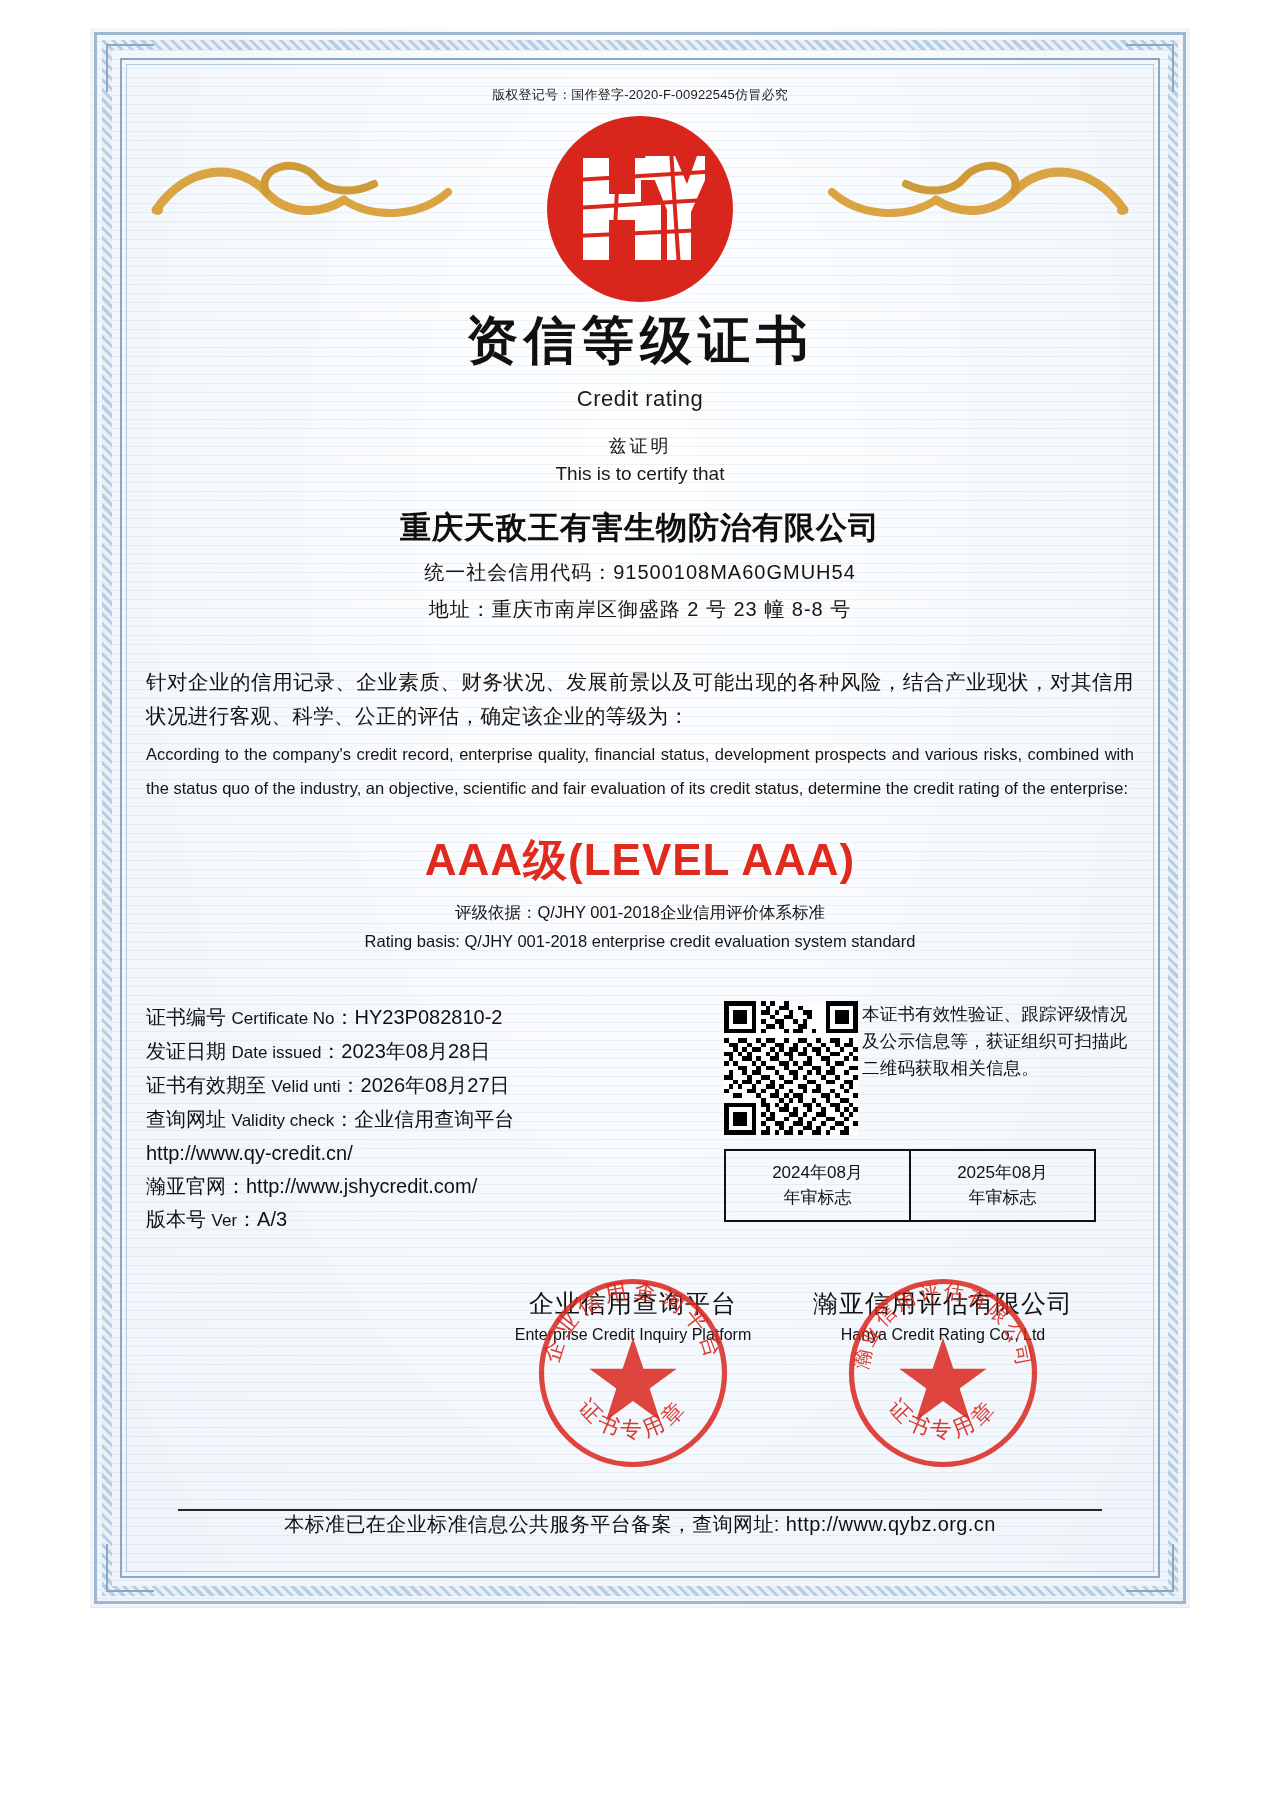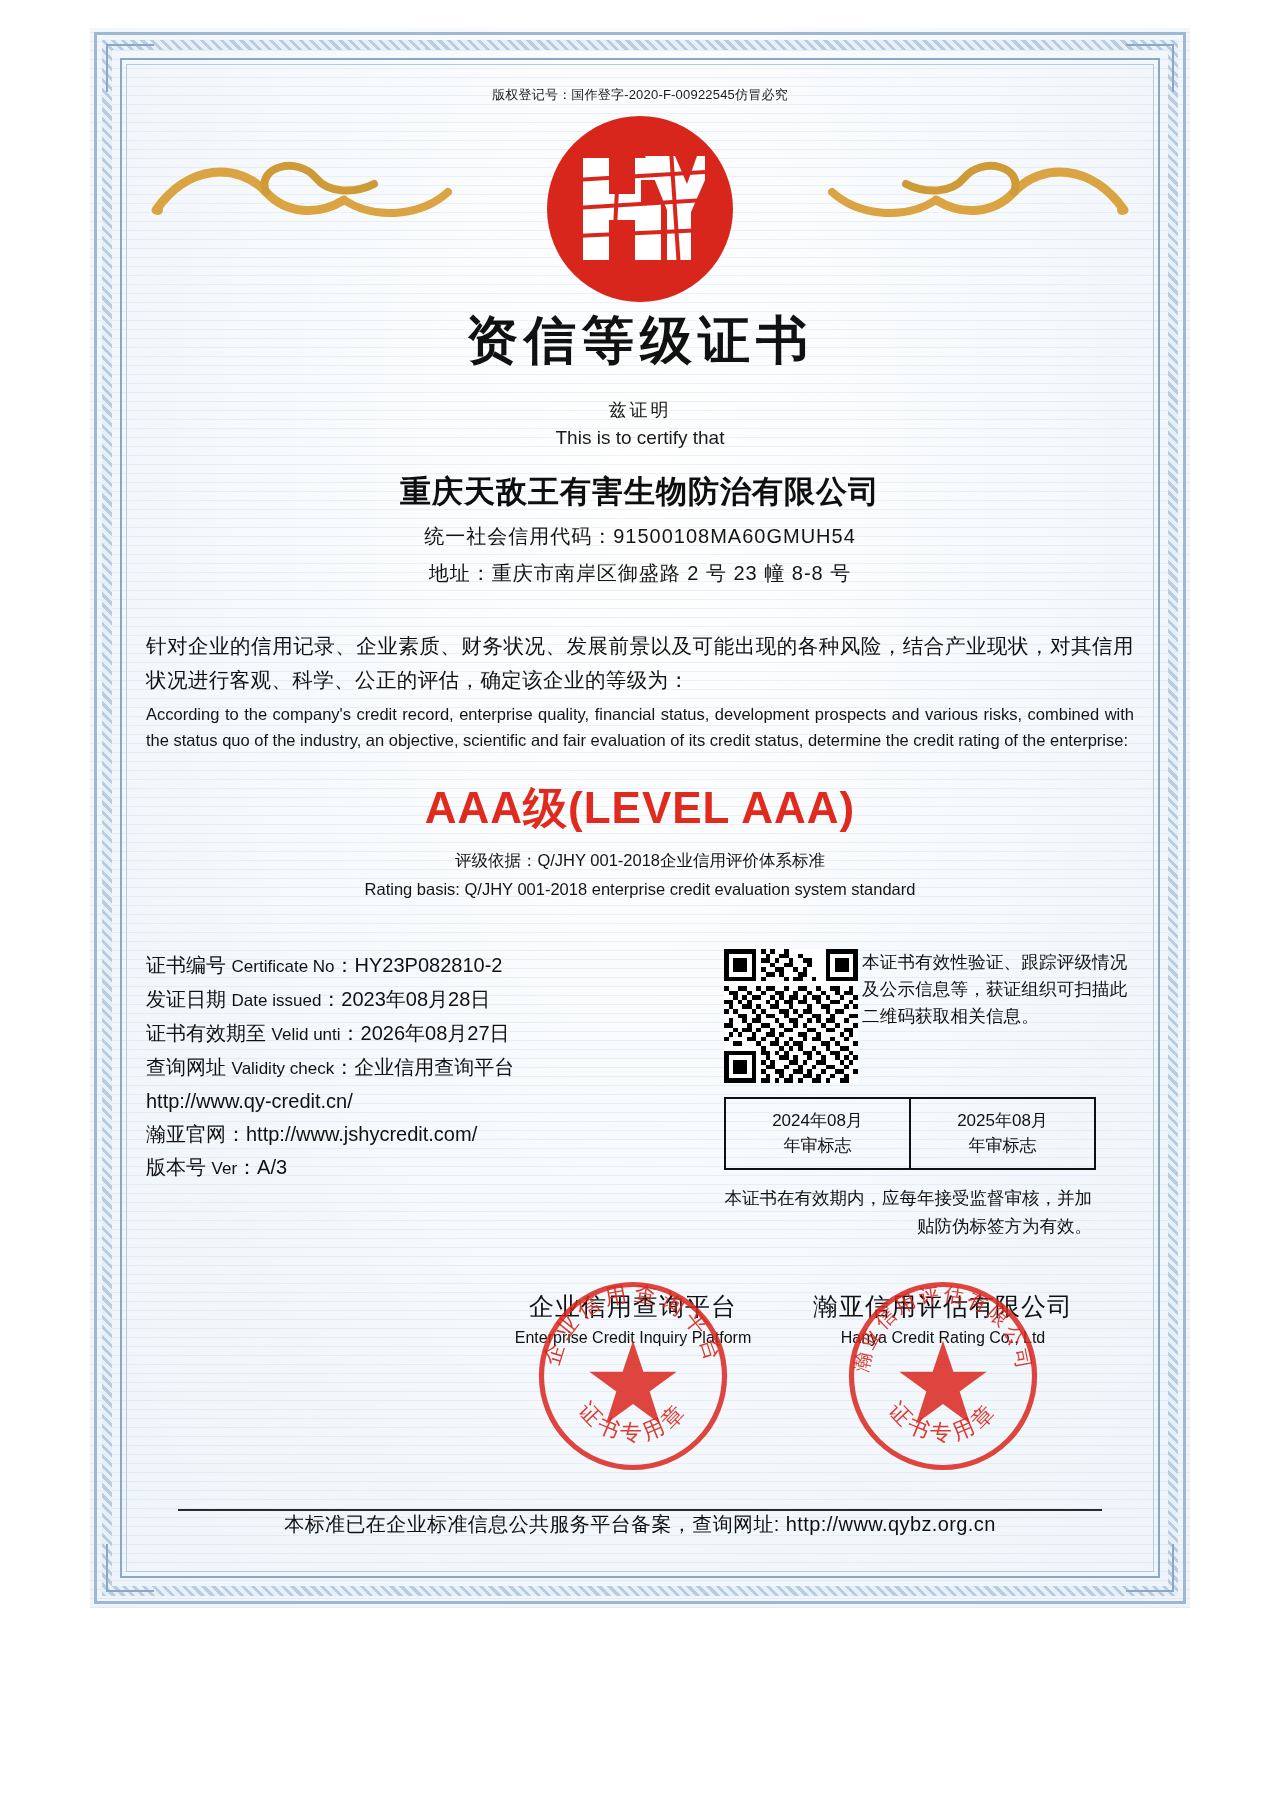--- a/index.html
+++ b/index.html
@@ -176,21 +176,21 @@
   }
   .body-cn {
     font-size: 20.5px;
     line-height: 34px;
     color: #121212;
     text-align: justify;
     letter-spacing: 0.4px;
   }
   .body-en {
     font-size: 16.5px;
-    line-height: 26px;
+    line-height: 34px;
     color: #141414;
     text-align: justify;
     margin-top: 4px;
   }
 
   
   .level {
     text-align: center;
     font-size: 44px;
     font-weight: bold;
@@ -370,20 +370,21 @@
             <path d="M0 58 L130 50"></path>
             <path d="M0 86 L130 80"></path>
             <path d="M44 0 L38 118"></path>
             <path d="M96 0 L104 118"></path>
           </g>
         </svg>
       </div>
     </div>
 
     <div class="title-cn">资信等级证书</div>
+    <div class="title-en">Credit rating</div>
 
     <div class="certify-cn">兹证明</div>
     <div class="certify-en">This is to certify that</div>
 
     <div class="company">重庆天敌王有害生物防治有限公司</div>
     <div class="company-line">统一社会信用代码：91500108MA60GMUH54</div>
     <div class="company-line">地址：重庆市南岸区御盛路 2 号 23 幢 8-8 号</div>
 
     <div class="body-block">
       <div class="body-cn">针对企业的信用记录、企业素质、财务状况、发展前景以及可能出现的各种风险，结合产业现状，对其信用状况进行客观、科学、公正的评估，确定该企业的等级为：</div>
@@ -648,21 +649,20 @@
           <div class="stamp-box">
             <div>2024年08月</div>
             <div>年审标志</div>
           </div>
           <div class="stamp-box">
             <div>2025年08月</div>
             <div>年审标志</div>
           </div>
         </div>
 
-        <div class="annual-note">本证书在有效期内，应每年接受监督审核，并加贴防伪标签方为有效。</div>
       </div>
     </div>
 
     <div class="seals">
       <div class="seal-unit left">
         <svg class="seal-ring" viewBox="0 0 200 200">
           <defs>
             <path id="arcTop1" d="M 28 100 A 72 72 0 0 1 172 100"></path>
             <path id="arcBot1" d="M 38 100 A 62 62 0 0 0 162 100"></path>
           </defs>

